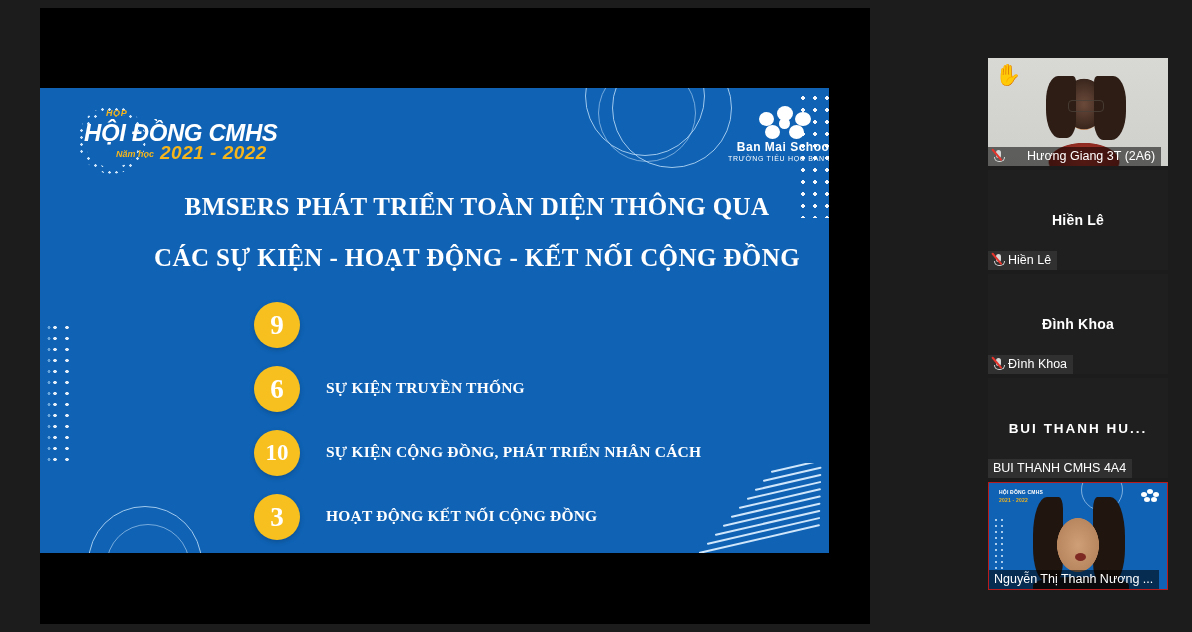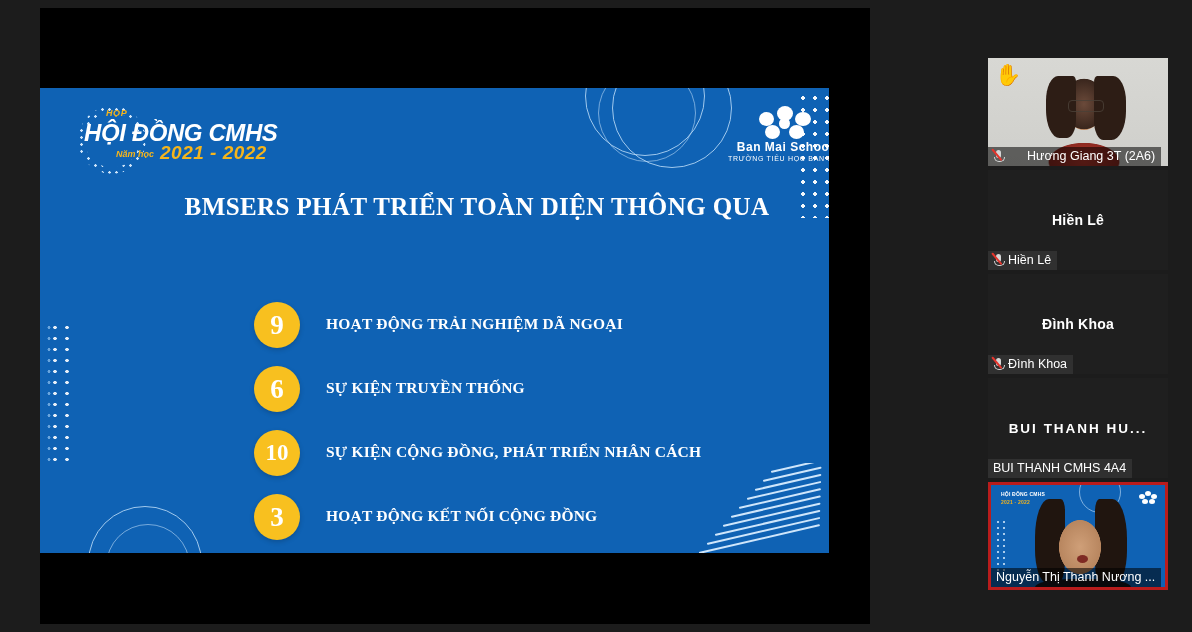--- a/index.html
+++ b/index.html
@@ -110,21 +110,21 @@
     letter-spacing:.2px;white-space:nowrap;
   }
 
   
   .filmstrip{position:absolute;left:988px;top:58px;width:180px;height:534px;}
   .tile{
     position:relative;width:180px;background:#1f1f1f;margin-bottom:4px;overflow:hidden;
   }
   .tile.t-video{height:108px;}
   .tile.t-name{height:100px;}
-  .tile.t-active{height:108px;border:3px solid #b91c1c;box-sizing:border-box;margin-bottom:0;}
+  .tile.t-active{height:108px;border:1px solid #b91c1c;box-sizing:border-box;margin-bottom:0;}
 
   .tile .initial-name{
     position:absolute;left:0;right:0;top:50%;transform:translateY(-50%);
     text-align:center;color:#fff;font-size:14px;font-weight:bold;letter-spacing:.2px;
   }
   .tile .initial-name.spaced{letter-spacing:2px;font-size:13.5px;}
 
   .namebar{
     position:absolute;left:0;bottom:0;display:flex;align-items:center;gap:4px;
     padding:2px 6px 3px 5px;color:#fff;font-size:12.5px;white-space:nowrap;
@@ -255,26 +255,26 @@
           <b style="left:8px;top:19px;width:15px;height:14px;"></b>
           <b style="left:32px;top:19px;width:15px;height:14px;"></b>
           <b style="left:22px;top:12px;width:11px;height:11px;"></b>
         </div>
         <div class="bm-name">Ban Mai School</div>
         <div class="bm-sub">TRƯỜNG TIỂU HỌC BAN MAI</div>
       </div>
 
       <div class="title-wrap">
         <div class="title-line">BMSERS PHÁT TRIỂN TOÀN DIỆN THÔNG QUA</div>
+        <div class="title-line">CÁC SỰ KIỆN - HOẠT ĐỘNG - KẾT NỐI CỘNG ĐỒNG</div>
       </div>
 
       <div class="items" id="slide-items">
           <div class="item">
             <div class="badge">9</div>
-            <div class="item-text">HOẠT ĐỘNG TRẢI NGHIỆM DÃ NGOẠI</div>
           </div>
           <div class="item">
             <div class="badge">6</div>
             <div class="item-text">SỰ KIỆN TRUYỀN THỐNG</div>
           </div>
           <div class="item">
             <div class="badge wide">10</div>
             <div class="item-text">SỰ KIỆN CỘNG ĐỒNG, PHÁT TRIỂN NHÂN CÁCH</div>
           </div>
           <div class="item">

